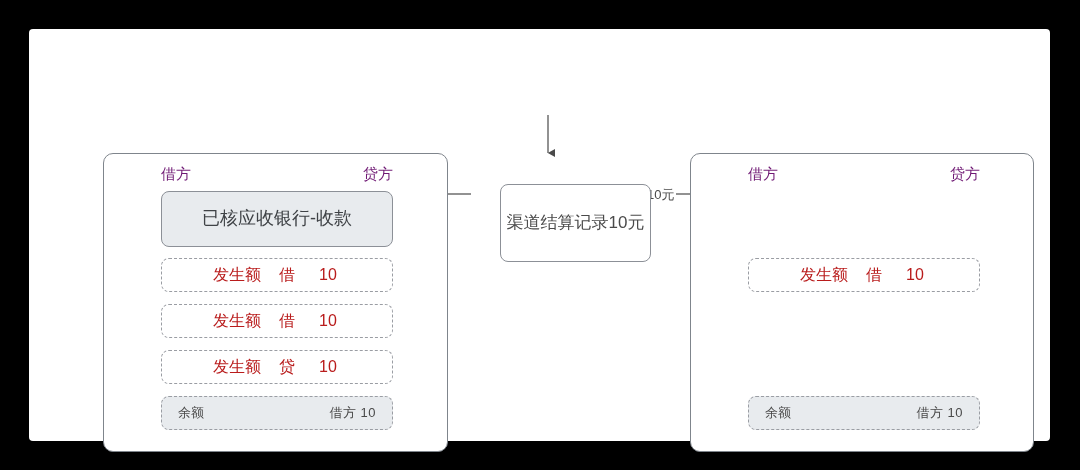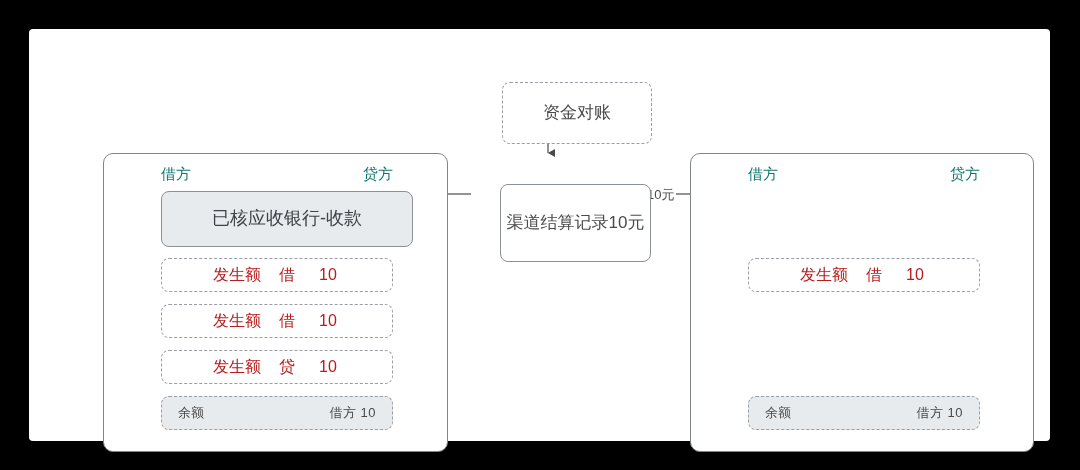--- a/index.html
+++ b/index.html
@@ -66,21 +66,21 @@
   }
   #panel-left  { left: 74px;  top: 124px; width: 345px; height: 299px; }
   #panel-right { left: 661px; top: 124px; width: 344px; height: 299px; }
 
   
   .col-headers {
     position: absolute;
     display: flex;
     justify-content: space-between;
     font-size: 15px;
-    color: #0f766e;
+    color: #701a75;
   }
 
   
   .acct-title {
     font-size: 18px;
     color: #3f4246;
   }
 
   
   .amt-row {
@@ -154,39 +154,36 @@
       <line x1="519" y1="86" x2="519" y2="124" stroke="#6e6e6e" stroke-width="1.5" marker-end="url(#arrowDown)"></line>
 
       <line x1="442" y1="165" x2="340" y2="165" stroke="#6e6e6e" stroke-width="1.4" marker-end="url(#arrowLeft)"></line>
 
       <line x1="593" y1="165" x2="690" y2="165" stroke="#6e6e6e" stroke-width="1.4" marker-end="url(#arrowRight)"></line>
     </svg>
 
     <div class="edge-label" style="left:345px; top:157px;">贷10元</div>
     <div class="edge-label" style="left:603px; top:157px;">借10元</div>
 
-    <div class="box dashed-box" id="node-recon">
-      <span>资金对账</span>
-    </div>
 
     <div class="box solid-box" id="node-settle">
       <div style="display:flex;flex-direction:row;align-items:center;">
         <span>渠道结算记录</span>
         <span>10元</span>
       </div>
     </div>
 
     <div class="panel" id="panel-left">
 
       <div class="col-headers" style="left:57px; top:11px; width:232px;">
         <span>借方</span>
         <span>贷方</span>
       </div>
 
-      <div class="box solid-box shaded acct-title" style="left:57px; top:37px; width:252px; height:56px;">
+      <div class="box solid-box shaded acct-title" style="left:57px; top:37px; width:232px; height:56px;">
         <span>已核应收银行-收款</span>
       </div>
 
       <div class="box dashed-box amt-row" style="left:57px; top:104px; width:232px; height:34px;">
         <div class="inner">
           <span class="lbl">发生额</span>
           <span class="dir">借</span>
           <span class="val">10</span>
         </div>
       </div>

